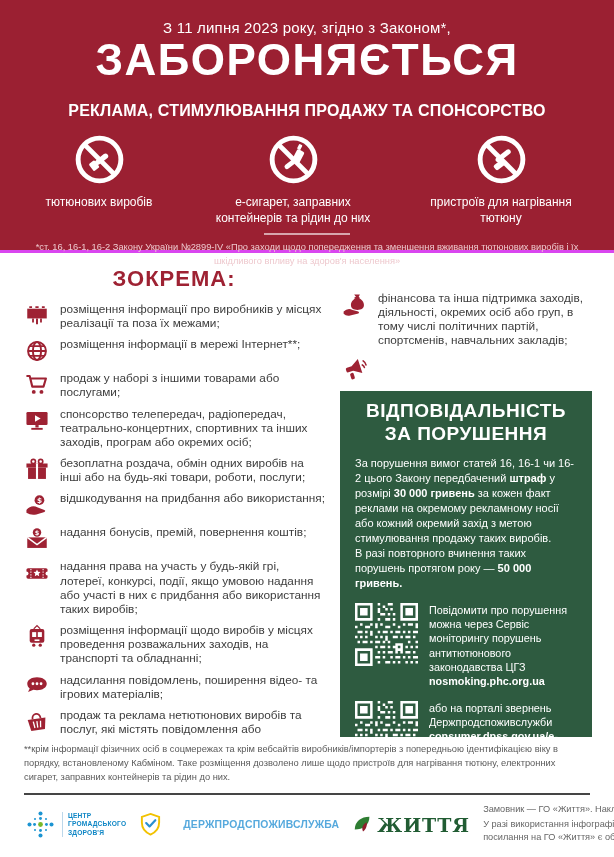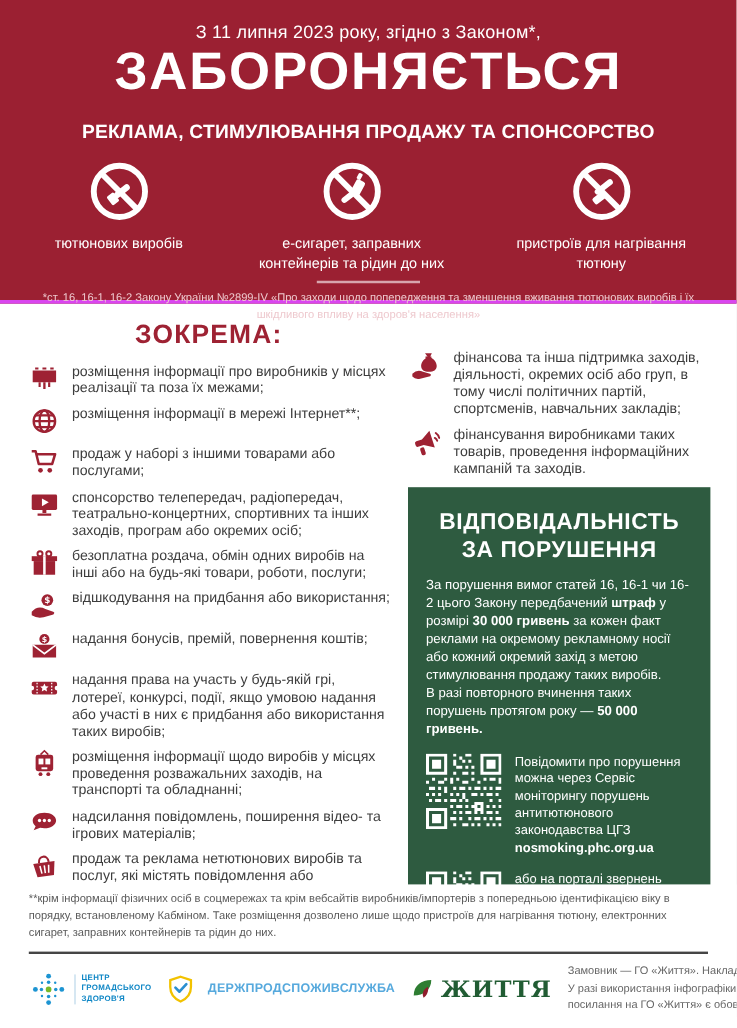--- a/index.html
+++ b/index.html
@@ -22,39 +22,39 @@
   .cols{display:flex;gap:14px;padding:9px 22px 0;}
   .col-left{width:304px;flex:none;}
   .col-right{flex:1;min-width:0;padding-top:29px;}
   .zokrema{font-size:22px;font-weight:800;color:#9e2233;text-align:center;
            letter-spacing:1px;margin:4px 0 10px;}
   .item{display:flex;gap:8px;margin-bottom:7px;}
   .item .ic{width:30px;flex:none;display:flex;justify-content:center;padding-top:1px;}
   .ic svg{width:26px;height:26px;}
   .item .tx{font-size:11.8px;line-height:1.2;color:#3d3d3d;font-weight:500;}
   
-  .gbox{background:#2e5b40;color:#fff;padding:15px 15px 15px;margin-top:9px;}
+  .gbox{background:#2e5b40;color:#fff;padding:5px 15px 15px;margin-top:9px;}
   .gbox h3{font-size:19px;font-weight:800;text-align:center;line-height:1.22;
            letter-spacing:.5px;margin:3px 8px 11px;}
   .gbox p{font-size:11px;line-height:1.36;margin:0 0;}
   .gbox b{font-weight:800;}
   .qr-row{display:flex;gap:11px;margin-top:12px;align-items:flex-start;}
   .qr{width:63px;height:63px;flex:none;}
   .qr-tx{font-size:10.8px;line-height:1.33;}
   .qr-tx b{font-weight:800;}
   
   .bottom{position:absolute;left:0;right:0;bottom:0;background:#fff;padding:6px 24px 11px;}
   .fn2{font-size:9.3px;color:#5a5a5a;line-height:1.5;}
   .sep{border:none;border-top:2px solid #454545;margin:8px 0 8px;}
   .logos{display:flex;align-items:center;gap:13px;}
   .cgz{display:flex;align-items:center;gap:5px;flex:none;}
   .cgz svg{width:33px;height:33px;}
   .cgz-tx{font-size:6.6px;font-weight:700;color:#0e86c5;line-height:1.3;
           border-left:1px solid #bcd7ea;padding-left:5px;letter-spacing:.2px;}
-  .dpss{display:flex;align-items:center;gap:11px;flex:none;}
+  .dpss{display:flex;align-items:center;gap:21px;flex:none;}
   .dpss svg{width:23px;height:25px;}
   .dpss-tx{font-size:10.4px;font-weight:700;color:#56a9dd;letter-spacing:.2px;}
   .zhy{display:flex;align-items:center;gap:3px;flex:none;}
   .zhy svg{width:22px;height:22px;}
   .zhy-tx{font-size:19px;font-weight:700;color:#215c33;font-family:"DejaVu Serif",serif;letter-spacing:1px;}
   .colo{margin-left:auto;font-size:9.2px;color:#666;line-height:1.48;width:206px;flex:none;}
   .colo div{margin-bottom:1px;}
 </style>
 </head>
 <body>
@@ -297,21 +297,20 @@
       <div class="item">
         <span class="ic">
           <svg viewBox="0 0 32 32" fill="#9e2233">
               <g transform="rotate(-18 14 16)">
                 <path d="M23 6v18l-10-6H7a2 2 0 01-2-2v-2a2 2 0 012-2h6z"></path>
                 <rect x="8" y="20" width="4.5" height="8" rx="1.8"></rect>
               </g>
               <path fill="none" stroke="#9e2233" stroke-width="2" stroke-linecap="round" d="M26 6q3 2 3.5 5M25 11q2 1 2.5 3"></path>
             </svg>
         </span>
-        <span class="tx">фінансування виробниками таких товарів, проведення інформаційних кампаній та заходів.</span>
       </div>
 
       <div class="gbox">
         <h3>ВІДПОВІДАЛЬНІСТЬ ЗА ПОРУШЕННЯ</h3>
         <p><span>За порушення вимог статей 16, 16-1 чи 16-2 цього Закону передбачений </span><b>штраф</b><span> у розмірі </span><b>30 000 гривень</b><span> за кожен факт реклами на окремому рекламному носії або кожний окремий захід з метою стимулювання продажу таких виробів.</span></p>
         <p><span>В разі повторного вчинення таких порушень протягом року — </span><b>50 000 гривень.</b></p>
 
         <div class="qr-row">
           <svg class="qr" viewBox="0 0 25 25">
               <use href="#qrsym"></use>

